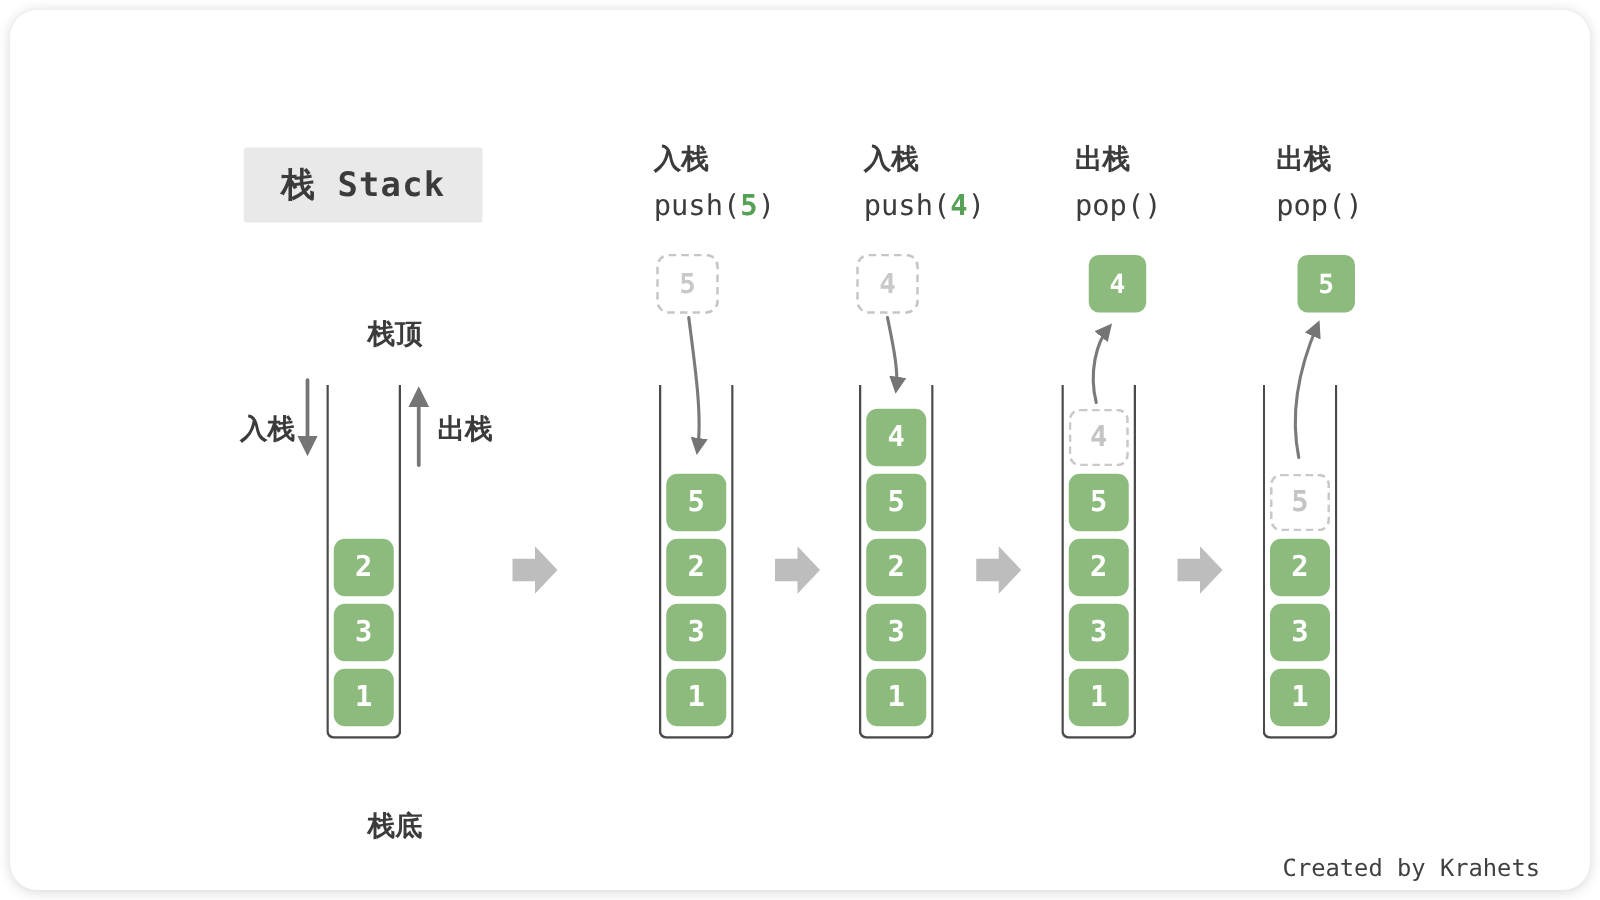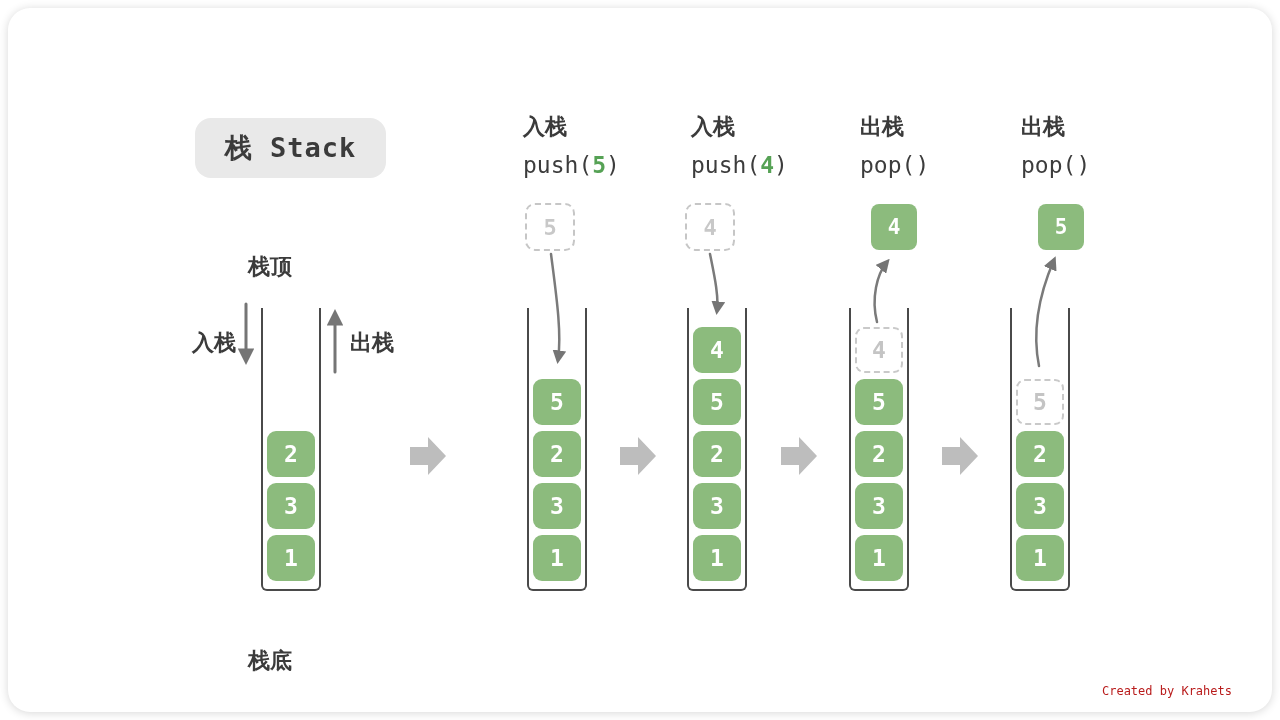--- a/index.html
+++ b/index.html
@@ -19,33 +19,33 @@
     border-radius: 22px;
     box-shadow: 0 1px 10px rgba(0,0,0,0.16);
   }
   .abs { position: absolute; }
 
   
   .title-box {
     left: 187px; top: 110px;
     width: 191px; height: 60px;
     background: #e9e9e9;
-    border-radius: 16px;
+    border-radius: 2px;
     display: flex; align-items: center; justify-content: center;
     font-family: "DejaVu Sans Mono", monospace;
     font-size: 27px; font-weight: bold;
     color: #3b3b3b;
     letter-spacing: 1px;
     z-index: 5;
   }
 
   
   .cjk-label {
     font-size: 22px; font-weight: bold; color: #3b3b3b;
-    z-index: 5; text-align: left;
+    z-index: 5; text-align: right;
   }
 
   
   .op-header { top: 104px; z-index: 5; }
   .op-label {
     display: block;
     font-size: 22px; font-weight: 600; color: #3b3b3b;
     margin-bottom: 10px;
   }
   .op-code {
@@ -109,22 +109,22 @@
   }
 
   .arrow-layer {
     left: 0; top: 0; width: 1280px; height: 720px;
     z-index: 3; pointer-events: none;
   }
 
   .watermark {
     right: 40px; top: 676px;
     font-family: "DejaVu Sans Mono", monospace;
-    font-size: 12px;
-    color: #b91c1c;
+    font-size: 19px;
+    color: #404040;
     z-index: 5;
   }
 </style>
 </head>
 <body>
 
 <div class="page">
   <div class="card">
 
     <div class="abs title-box">

